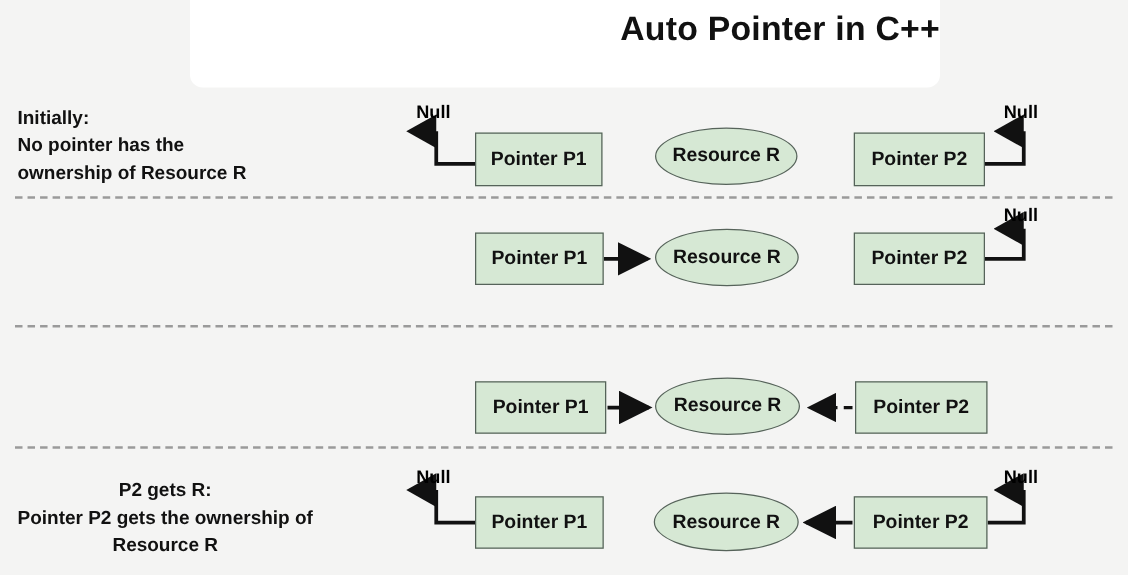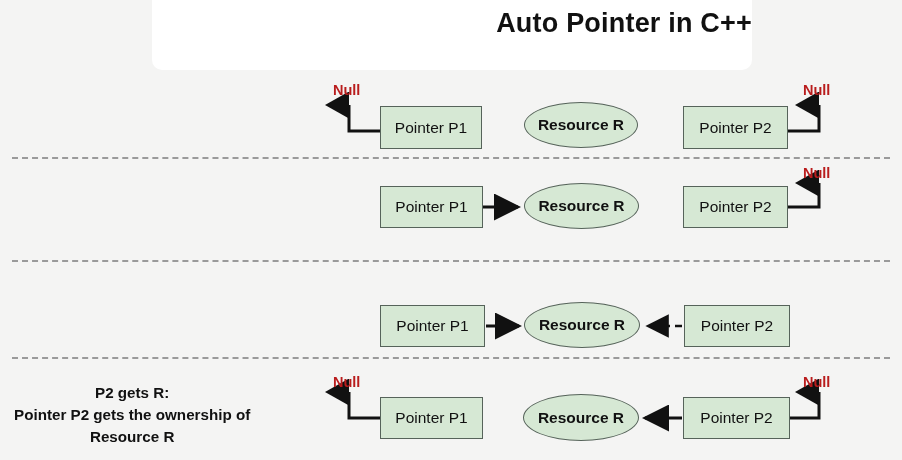--- a/index.html
+++ b/index.html
@@ -65,41 +65,41 @@
   
   .node-box {
     position: absolute;
     background: #d6e8d4;
     border: 1.4px solid #56635a;
     box-sizing: border-box;
     display: flex;
     align-items: center;
     justify-content: center;
     font-size: 15.5px;
-    font-weight: normal;
+    font-weight: bold;
     color: #111111;
   }
   .node-ellipse {
     position: absolute;
     background: #d6e8d4;
     border: 1.4px solid #56635a;
     border-radius: 50%;
     box-sizing: border-box;
     display: flex;
     align-items: center;
     justify-content: center;
     font-size: 15.5px;
     font-weight: bold;
     color: #111111;
   }
   .null-label {
     position: absolute;
     font-size: 14.5px;
     font-weight: bold;
-    color: #b91c1c;
+    color: #000000;
     white-space: nowrap;
   }
   .svg-layer {
     position: absolute;
     left: 0;
     top: 0;
     width: 902px;
     height: 460px;
     pointer-events: none;
   }
@@ -150,20 +150,23 @@
   </g>
   <g>
     <path d="M682,418 L645,418" stroke="#111111" stroke-width="3" fill="none" marker-end="url(#arrowLeft)"></path>
   </g>
   <g>
     <path d="M790,418 L819,418 L819,392" stroke="#111111" stroke-width="3" fill="none" marker-end="url(#arrowUp)"></path>
   </g>
 </svg>
 
 <div class="row" style="top:0;height:158px;">
+  <div class="row-desc" style="top:84px;">Initially:
+No pointer has the
+ownership of Resource R</div>
 
   <div class="null-label" style="left:333px;top:82px;">Null</div>
   <div class="node-box" style="left:380px;top:106px;width:102px;height:43px;">Pointer P1</div>
   <div class="node-ellipse" style="left:524px;top:102px;width:114px;height:46px;">Resource R</div>
   <div class="node-box" style="left:683px;top:106px;width:105px;height:43px;">Pointer P2</div>
   <div class="null-label" style="left:803px;top:82px;">Null</div>
 
   <div class="sep" style="top:157px;"></div>
 </div>
 

